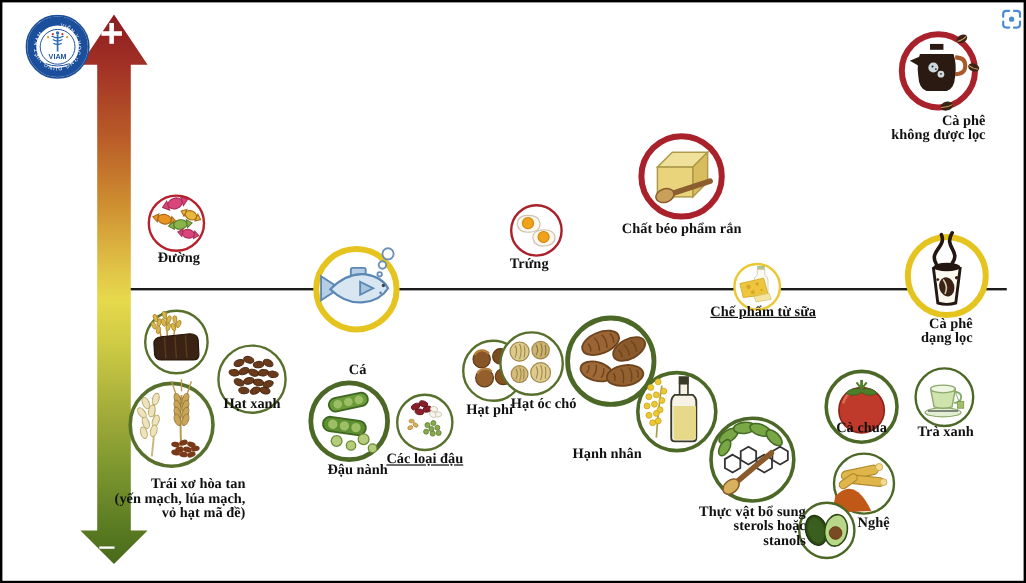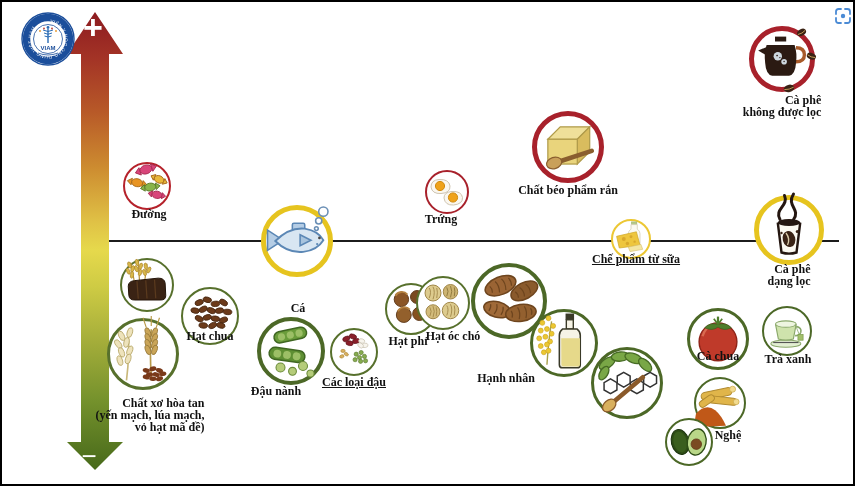--- a/index.html
+++ b/index.html
@@ -500,38 +500,38 @@
         <svg viewBox="0 0 40 40">
           <use href="#g-bread-wheat"></use>
         </svg>
       </div>
       <div class="food-circle" style="left: 179px; top: 285px; width: 58px; height: 58px; border-color: rgb(87, 112, 44); border-width: 2.5px;">
         <svg viewBox="0 0 40 40">
           <use href="#g-flax"></use>
         </svg>
       </div>
       <div class="food-label" style="left: 208px; top: 328px;">
-        <div>Hạt chua</div>
+        <div>Hạt xanh</div>
       </div>
       <div class="food-circle" style="left: 105px; top: 316px; width: 72px; height: 72px; border-color: rgb(87, 112, 44); border-width: 3px;">
         <svg viewBox="0 0 40 40">
           <use href="#g-oats"></use>
         </svg>
       </div>
       <div class="food-label" style="left: 148px; top: 395px;">
-        <div>Chất xơ hòa tan</div>
+        <div>Trái xơ hòa tan</div>
         <div>(yến mạch, lúa mạch,</div>
         <div>vỏ hạt mã đề)</div>
       </div>
       <div class="food-circle" style="left: 255px; top: 315px; width: 68px; height: 68px; border-color: rgb(76, 104, 39); border-width: 4px;">
         <svg viewBox="0 0 40 40">
           <use href="#g-soy"></use>
         </svg>
       </div>
-      <div class="food-label" style="left: 274px; top: 383px;">
+      <div class="food-label" style="left: 296px; top: 383px;">
         <div>Đậu nành</div>
       </div>
       <div class="food-circle" style="left: 328px; top: 326px; width: 48px; height: 48px; border-color: rgb(87, 112, 44); border-width: 2px;">
         <svg viewBox="0 0 40 40">
           <use href="#g-beans"></use>
         </svg>
       </div>
       <div class="food-label" style="left: 352px; top: 374px; text-decoration: underline;">
         <div>Các loại đậu</div>
       </div>
@@ -562,20 +562,25 @@
       <div class="food-circle" style="left: 528px; top: 307px; width: 68px; height: 68px; border-color: rgb(76, 104, 39); border-width: 3px;">
         <svg viewBox="0 0 40 40">
           <use href="#g-oil"></use>
         </svg>
       </div>
       <div class="food-circle" style="left: 589px; top: 345px; width: 72px; height: 72px; border-color: rgb(76, 104, 39); border-width: 3px;">
         <svg viewBox="0 0 40 40">
           <use href="#g-sterols"></use>
         </svg>
       </div>
+      <div class="food-label" style="left: 625px; top: 418px;">
+        <div>Thực vật bổ sung</div>
+        <div>sterols hoặc</div>
+        <div>stanols</div>
+      </div>
       <div class="food-circle" style="left: 685px; top: 306px; width: 62px; height: 62px; border-color: rgb(76, 104, 39); border-width: 3px;">
         <svg viewBox="0 0 40 40">
           <use href="#g-tomato"></use>
         </svg>
       </div>
       <div class="food-label" style="left: 716px; top: 348px;">
         <div>Cà chua</div>
       </div>
       <div class="food-circle" style="left: 760px; top: 304px; width: 50px; height: 50px; border-color: rgb(76, 104, 39); border-width: 2.5px;">
         <svg viewBox="0 0 40 40">

